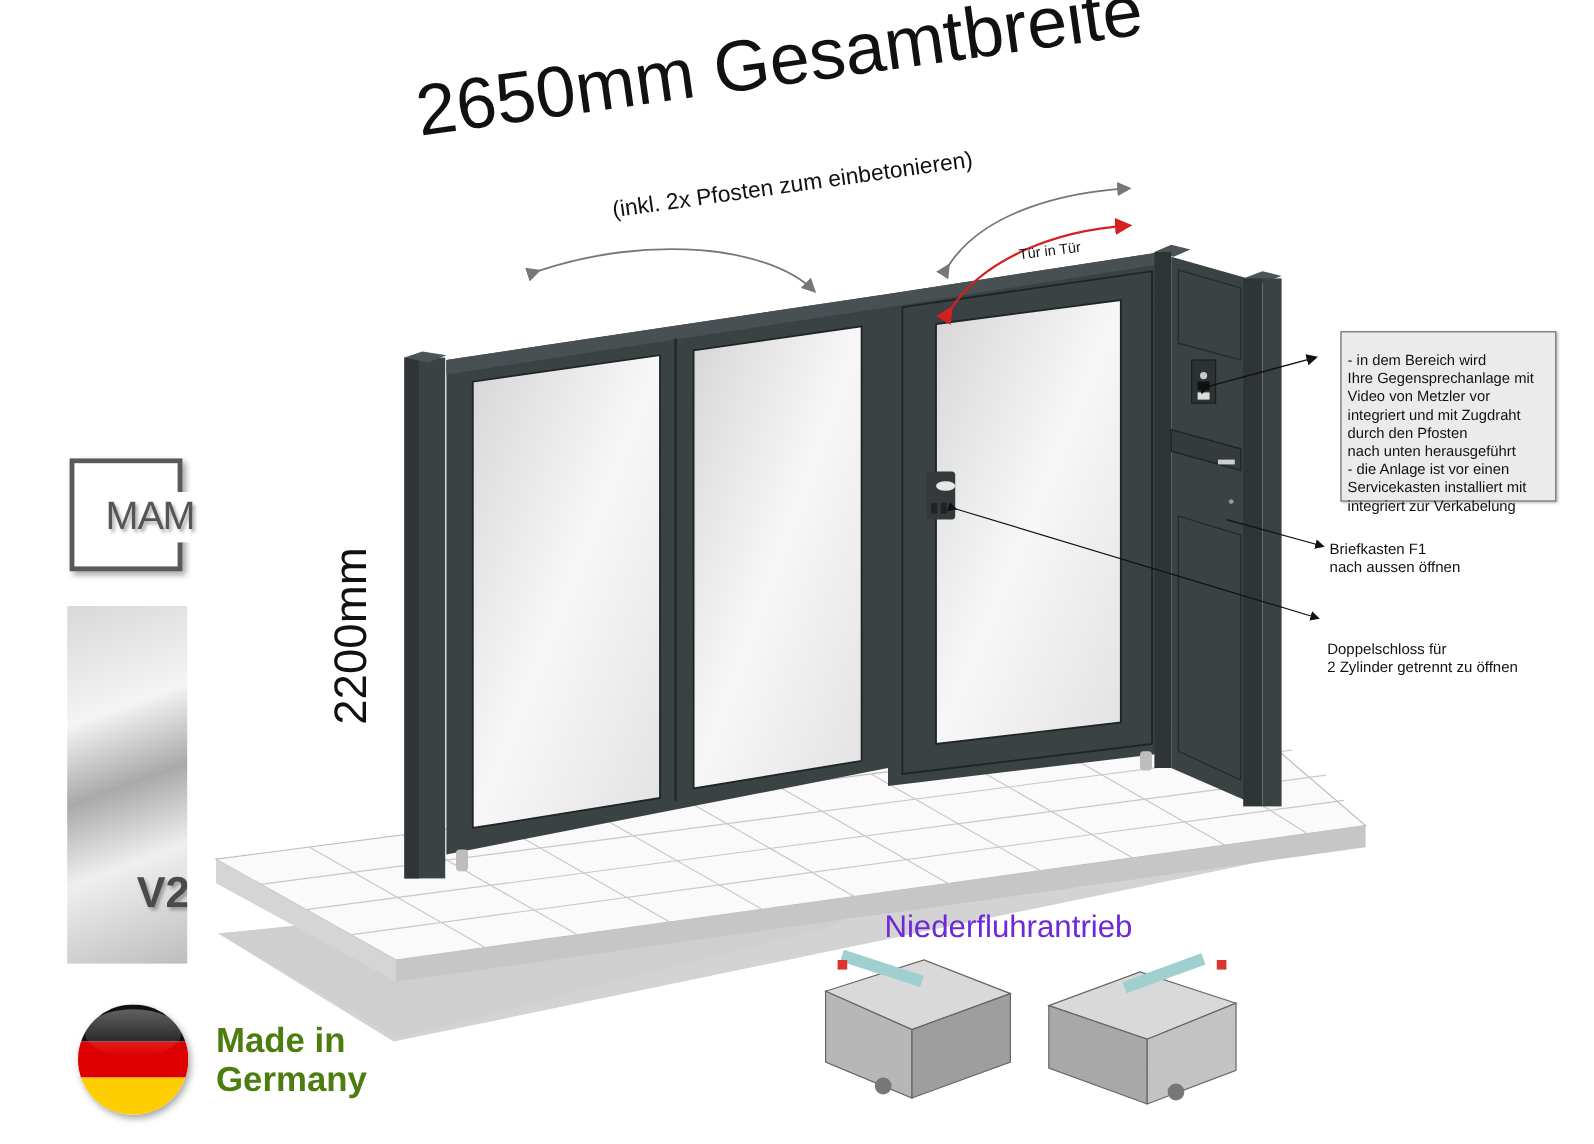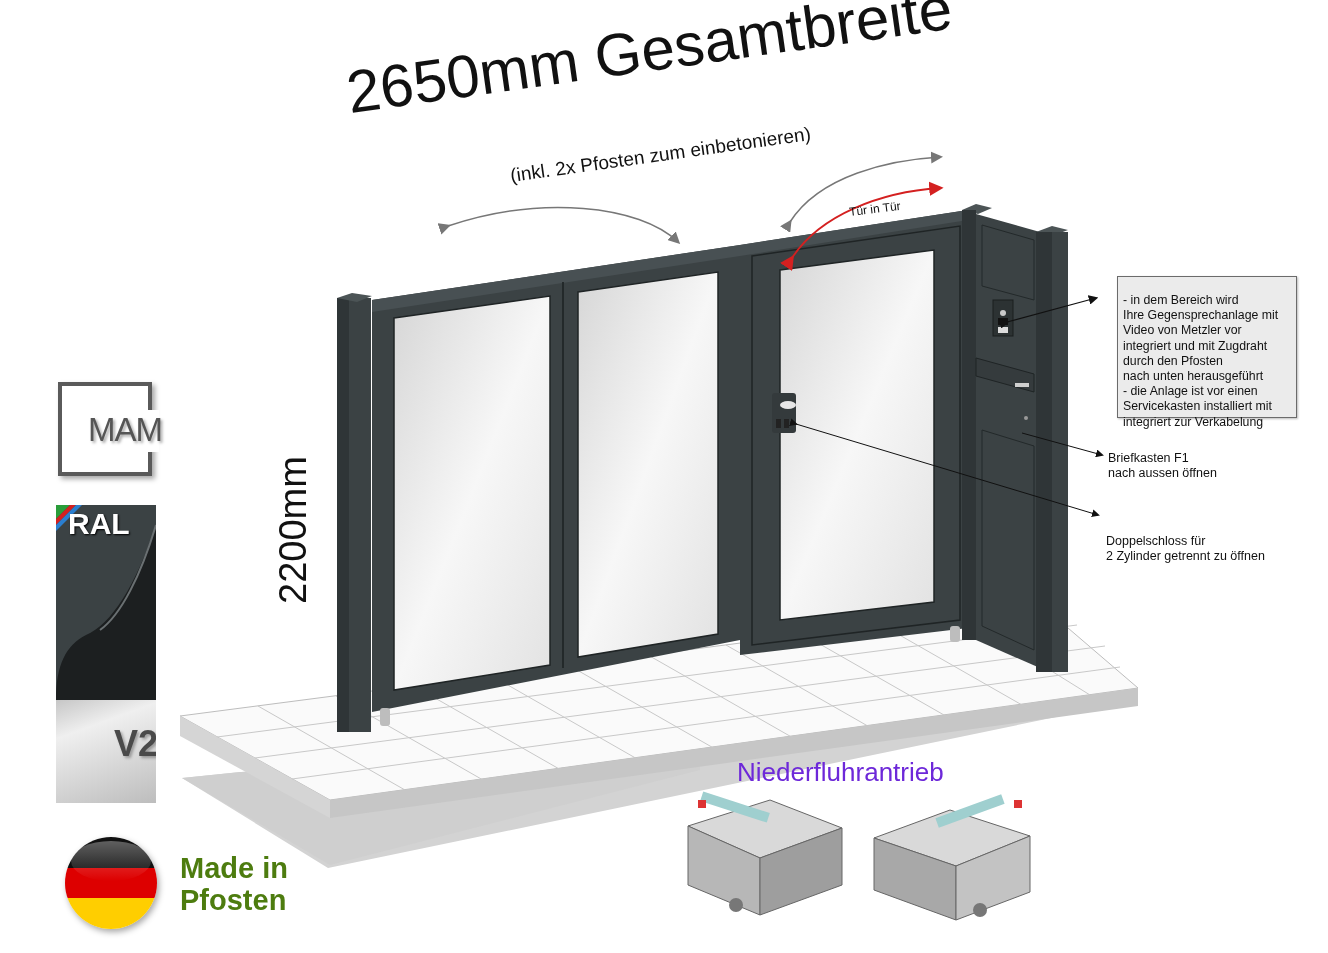--- a/index.html
+++ b/index.html
@@ -202,35 +202,25 @@
   <div>2 Zylinder getrennt zu öffnen</div>
 </div>
 
 <div class="drive-title">Niederfluhrantrieb</div>
 
 <div class="badge-mam"></div>
 <div class="badge-mam-gap"></div>
 <div class="badge-mam-text">MAM</div>
 
 <div class="ral-block">
-  <div class="ral-dark">
-    <svg width="100" height="195" style="position:absolute;left:0;top:0">
-      <polygon points="0,0 14,0 0,14" fill="#2a9d3a"></polygon>
-      <polygon points="14,0 20,0 0,20 0,14" fill="#d32020"></polygon>
-      <polygon points="20,0 26,0 0,26 0,20" fill="#2a7fd0"></polygon>
-      <path d="M100,20 C80,80 55,120 30,130 C10,140 0,160 0,195 L100,195 Z" fill="#1c1f20"></path>
-      <path d="M100,20 C85,70 65,110 44,125" fill="none" stroke="#6a7072" stroke-width="2"></path>
-    </svg>
-    <div class="ral-text">RAL</div>
-  </div>
   <div class="v2a-text">V2A</div>
 </div>
 
 <div class="flag">
   <div style="background:#111111;"></div>
   <div style="background:#dd0000;"></div>
   <div style="background:#ffce00;"></div>
   <span class="gloss"></span>
 </div>
 <div class="made-in">
   <div>Made in</div>
-  <div>Pfosten</div>
+  <div>Germany</div>
 </div>
 
 </body></html>

